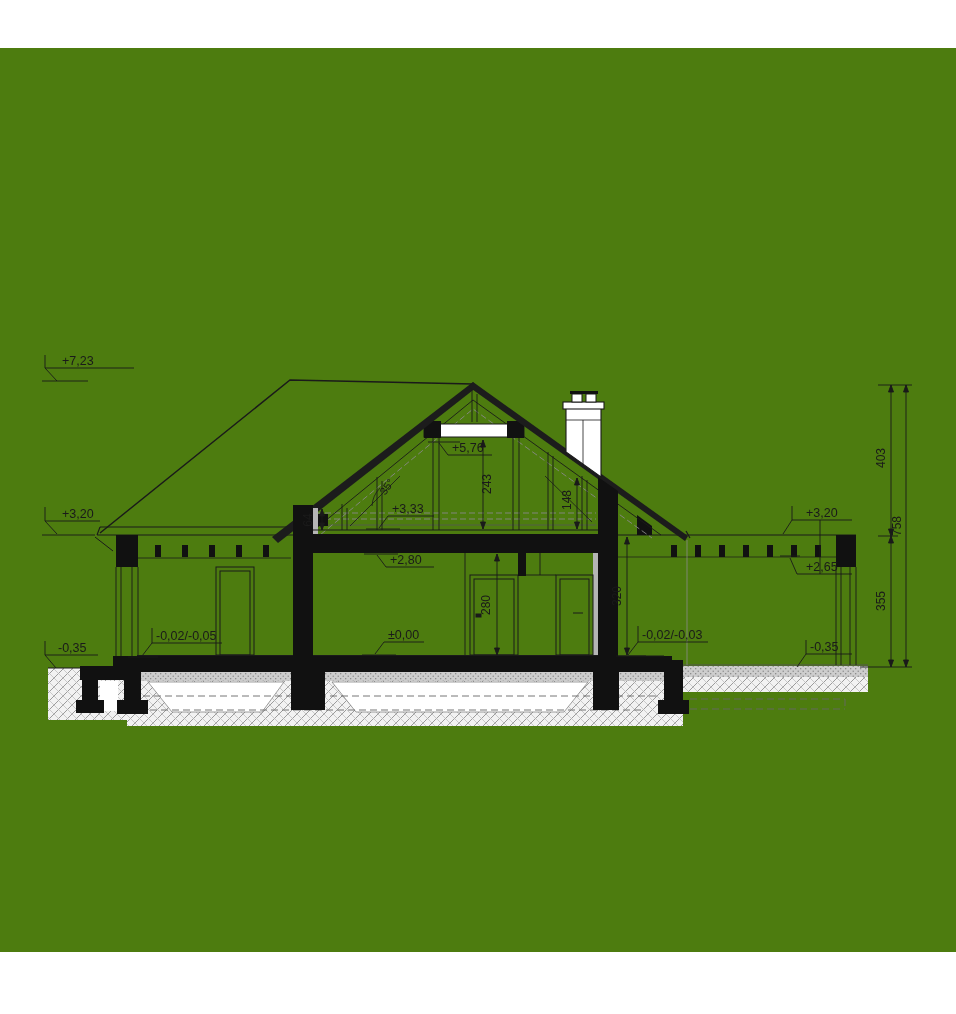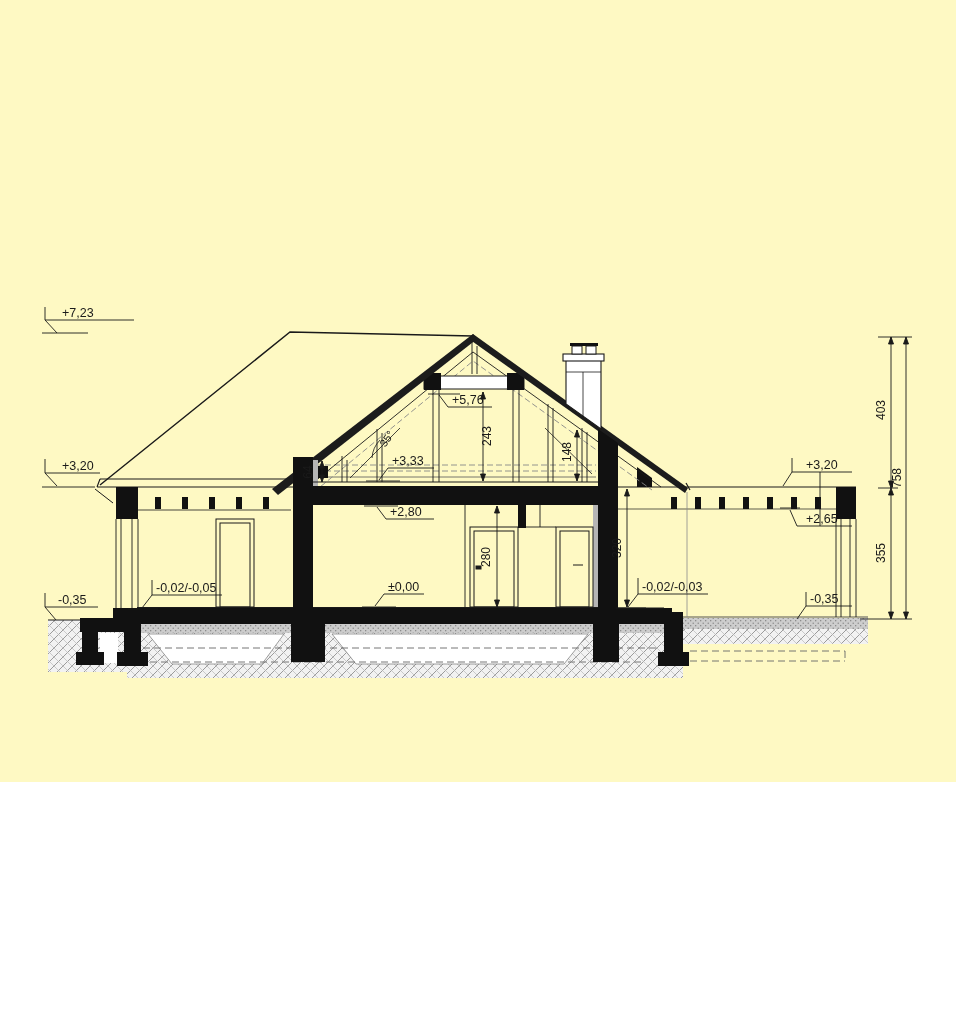--- a/index.html
+++ b/index.html
@@ -1,17 +1,17 @@
 <!DOCTYPE html>
 <html><head>
 <meta charset="utf-8">
 <style>
   html,body{margin:0;padding:0;background:#ffffff;}
-  .canvas{position:relative;width:956px;height:782px;background:#fef9c3;overflow:hidden;
-          font-family:"Liberation Sans",sans-serif;}
+  .canvas{position:relative;width:956px;height:904px;background:#4d7c0f;overflow:hidden;
+          font-family:"Liberation Sans",sans-serif;margin-top:48px;}
   svg text{font-family:"Liberation Sans",sans-serif;fill:#1a1a1a;}
   .lvl{font-size:12.5px;}
   .dim{font-size:12px;}
   .ang{font-size:11px;}
 </style>
 </head>
 <body>
 
 <div class="canvas">
 <svg width="956" height="1014" viewBox="0 0 956 1014">

